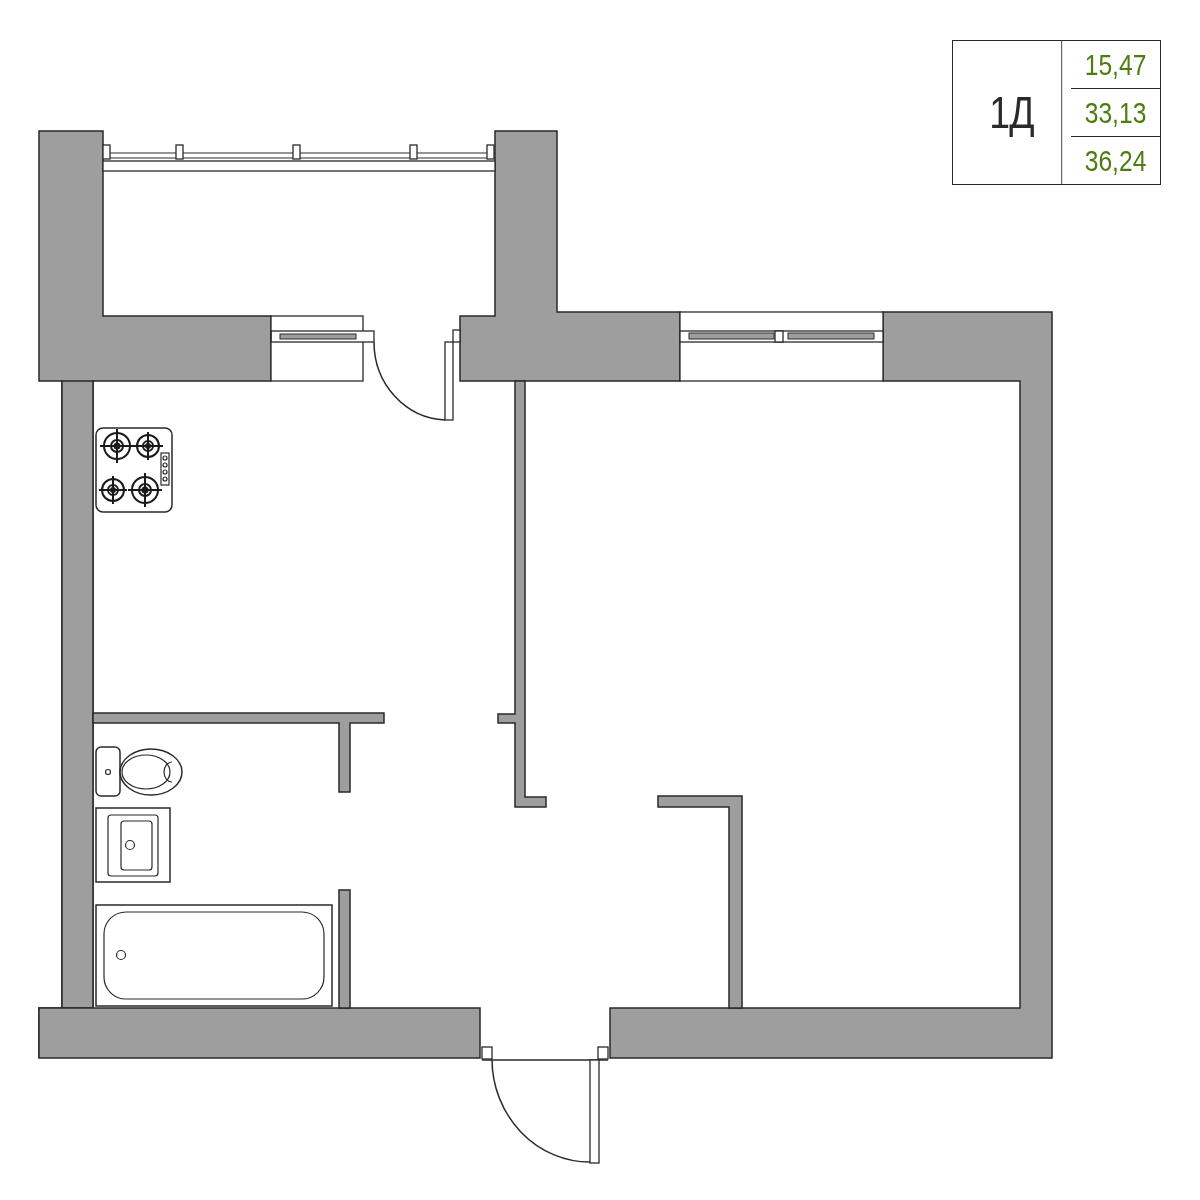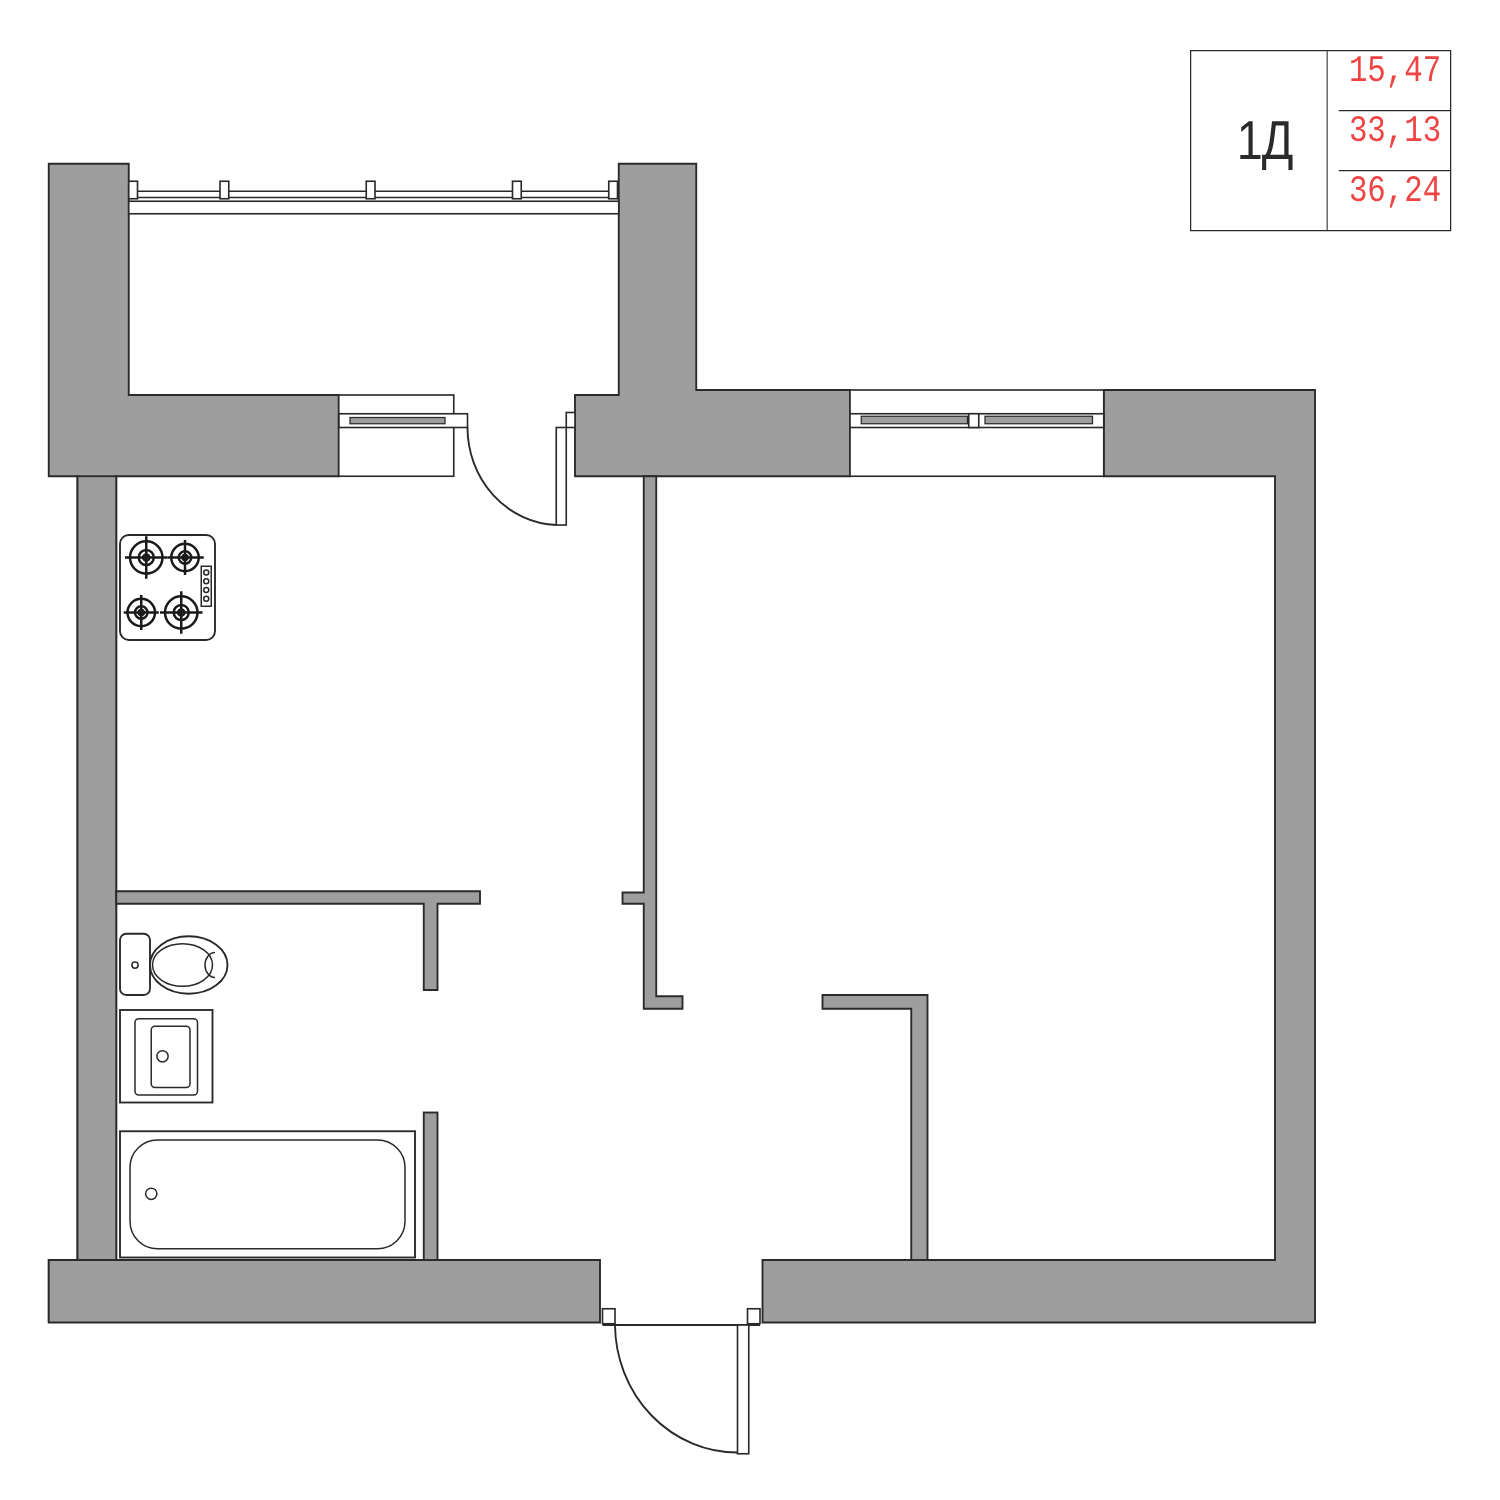--- a/index.html
+++ b/index.html
@@ -8,21 +8,21 @@
     .wall { fill: #9d9e9d; stroke: #2a2a2a; stroke-width: 1.5; }
     .line { fill: none; stroke: #2a2a2a; stroke-width: 1.5; }
     .thin { fill: none; stroke: #2a2a2a; stroke-width: 1.2; }
     .wfill { fill: #ffffff; stroke: #2a2a2a; stroke-width: 1.3; }
     .glass { fill: #9d9e9d; stroke: #2a2a2a; stroke-width: 1; }
     .fix { fill: #ffffff; stroke: #2a2a2a; stroke-width: 1.5; }
     .burner { fill: none; stroke: #1a1a1a; stroke-width: 2; }
     #legend { position: absolute; left: 952px; top: 40px; width: 209px; height: 145px; border: 1.5px solid #2a2a2a; box-sizing: border-box; background: #fff; }
     #legend .type { position: absolute; left: 0; top: 0; width: 118px; height: 100%; border-right: 1.5px solid #2a2a2a; box-sizing: border-box; display: flex; align-items: center; justify-content: center; font-family: "Liberation Sans", sans-serif; font-size: 44px; color: #2a2a2a; letter-spacing: -1px; transform: scaleX(0.85); transform-origin: center; }
     #legend .areas { position: absolute; left: 118px; top: 0; right: 0; height: 100%; display: flex; flex-direction: column; }
-    #legend .cell { flex: 1; border-bottom: 1.5px solid #2a2a2a; display: flex; justify-content: center; font-size: 30px; color: #ef4444; font-family: Liberation Mono, monospace; }
+    #legend .cell { flex: 1; border-bottom: 1.5px solid #2a2a2a; display: flex; align-items: center; justify-content: center; font-size: 30px; color: #4d7c0f; }
     #legend .cell:last-child { border-bottom: none; }
     #legend .cell span { display: inline-block; transform: scaleX(0.82); }
   </style>
 </head>
 <body>
 
 <svg id="plan" viewBox="0 0 1200 1200" xmlns="http://www.w3.org/2000/svg">
 
   <g>
 

